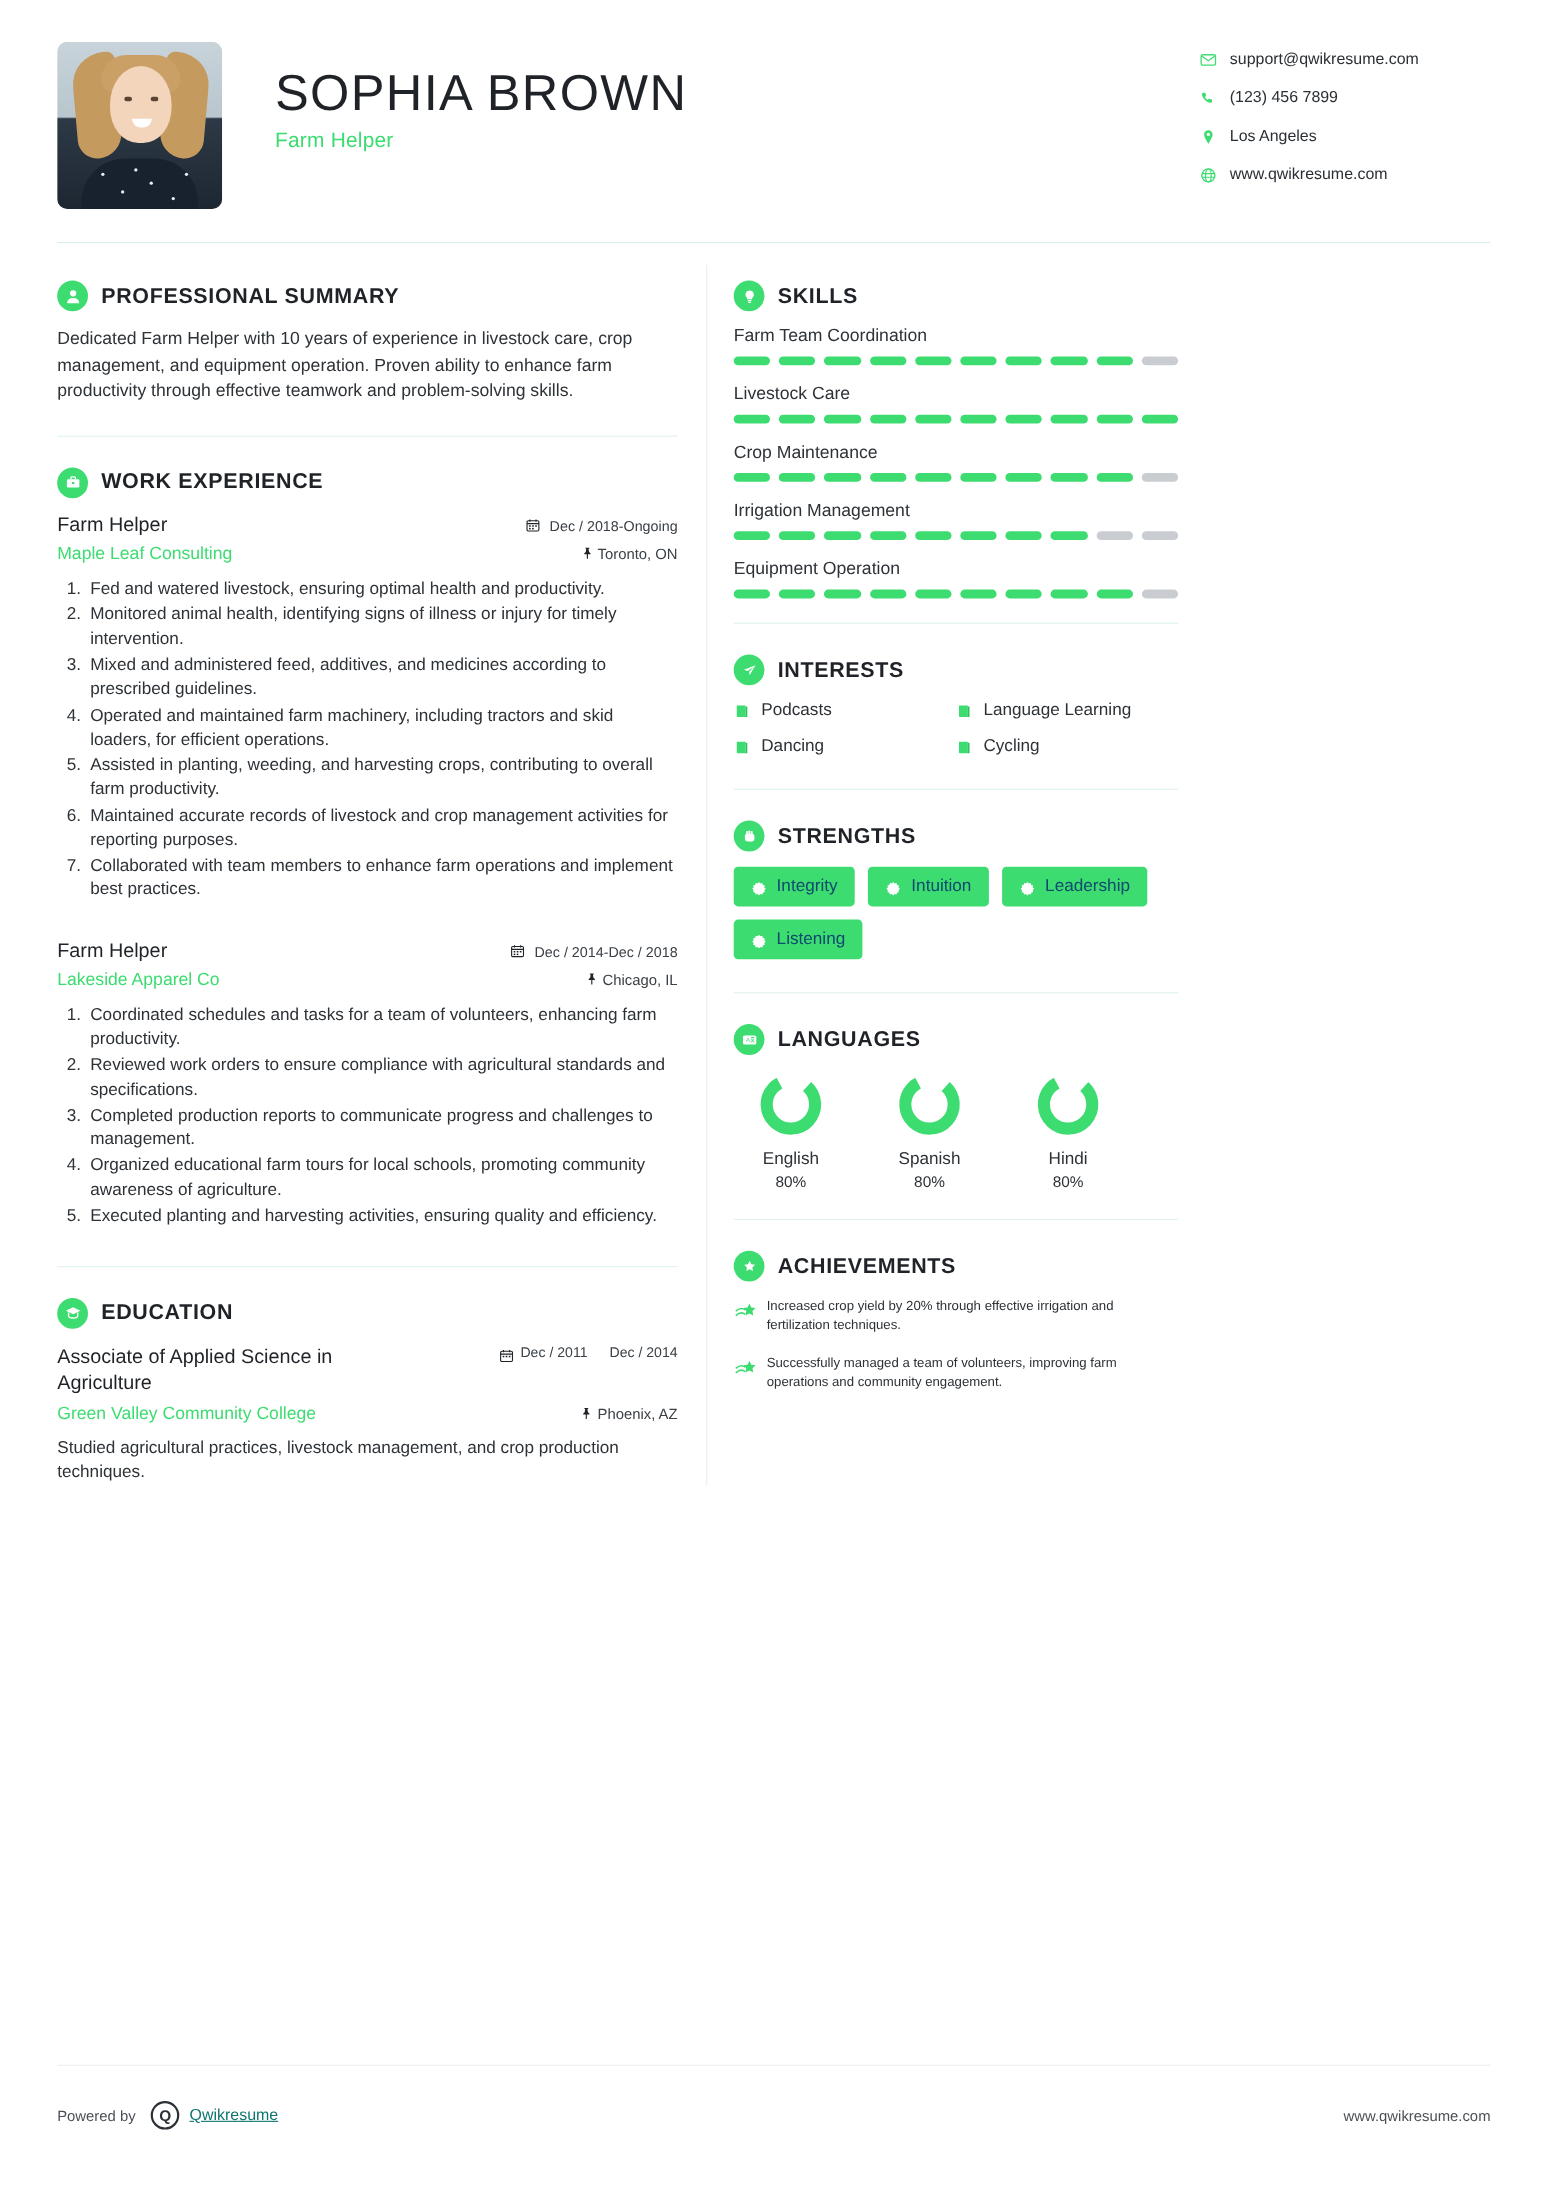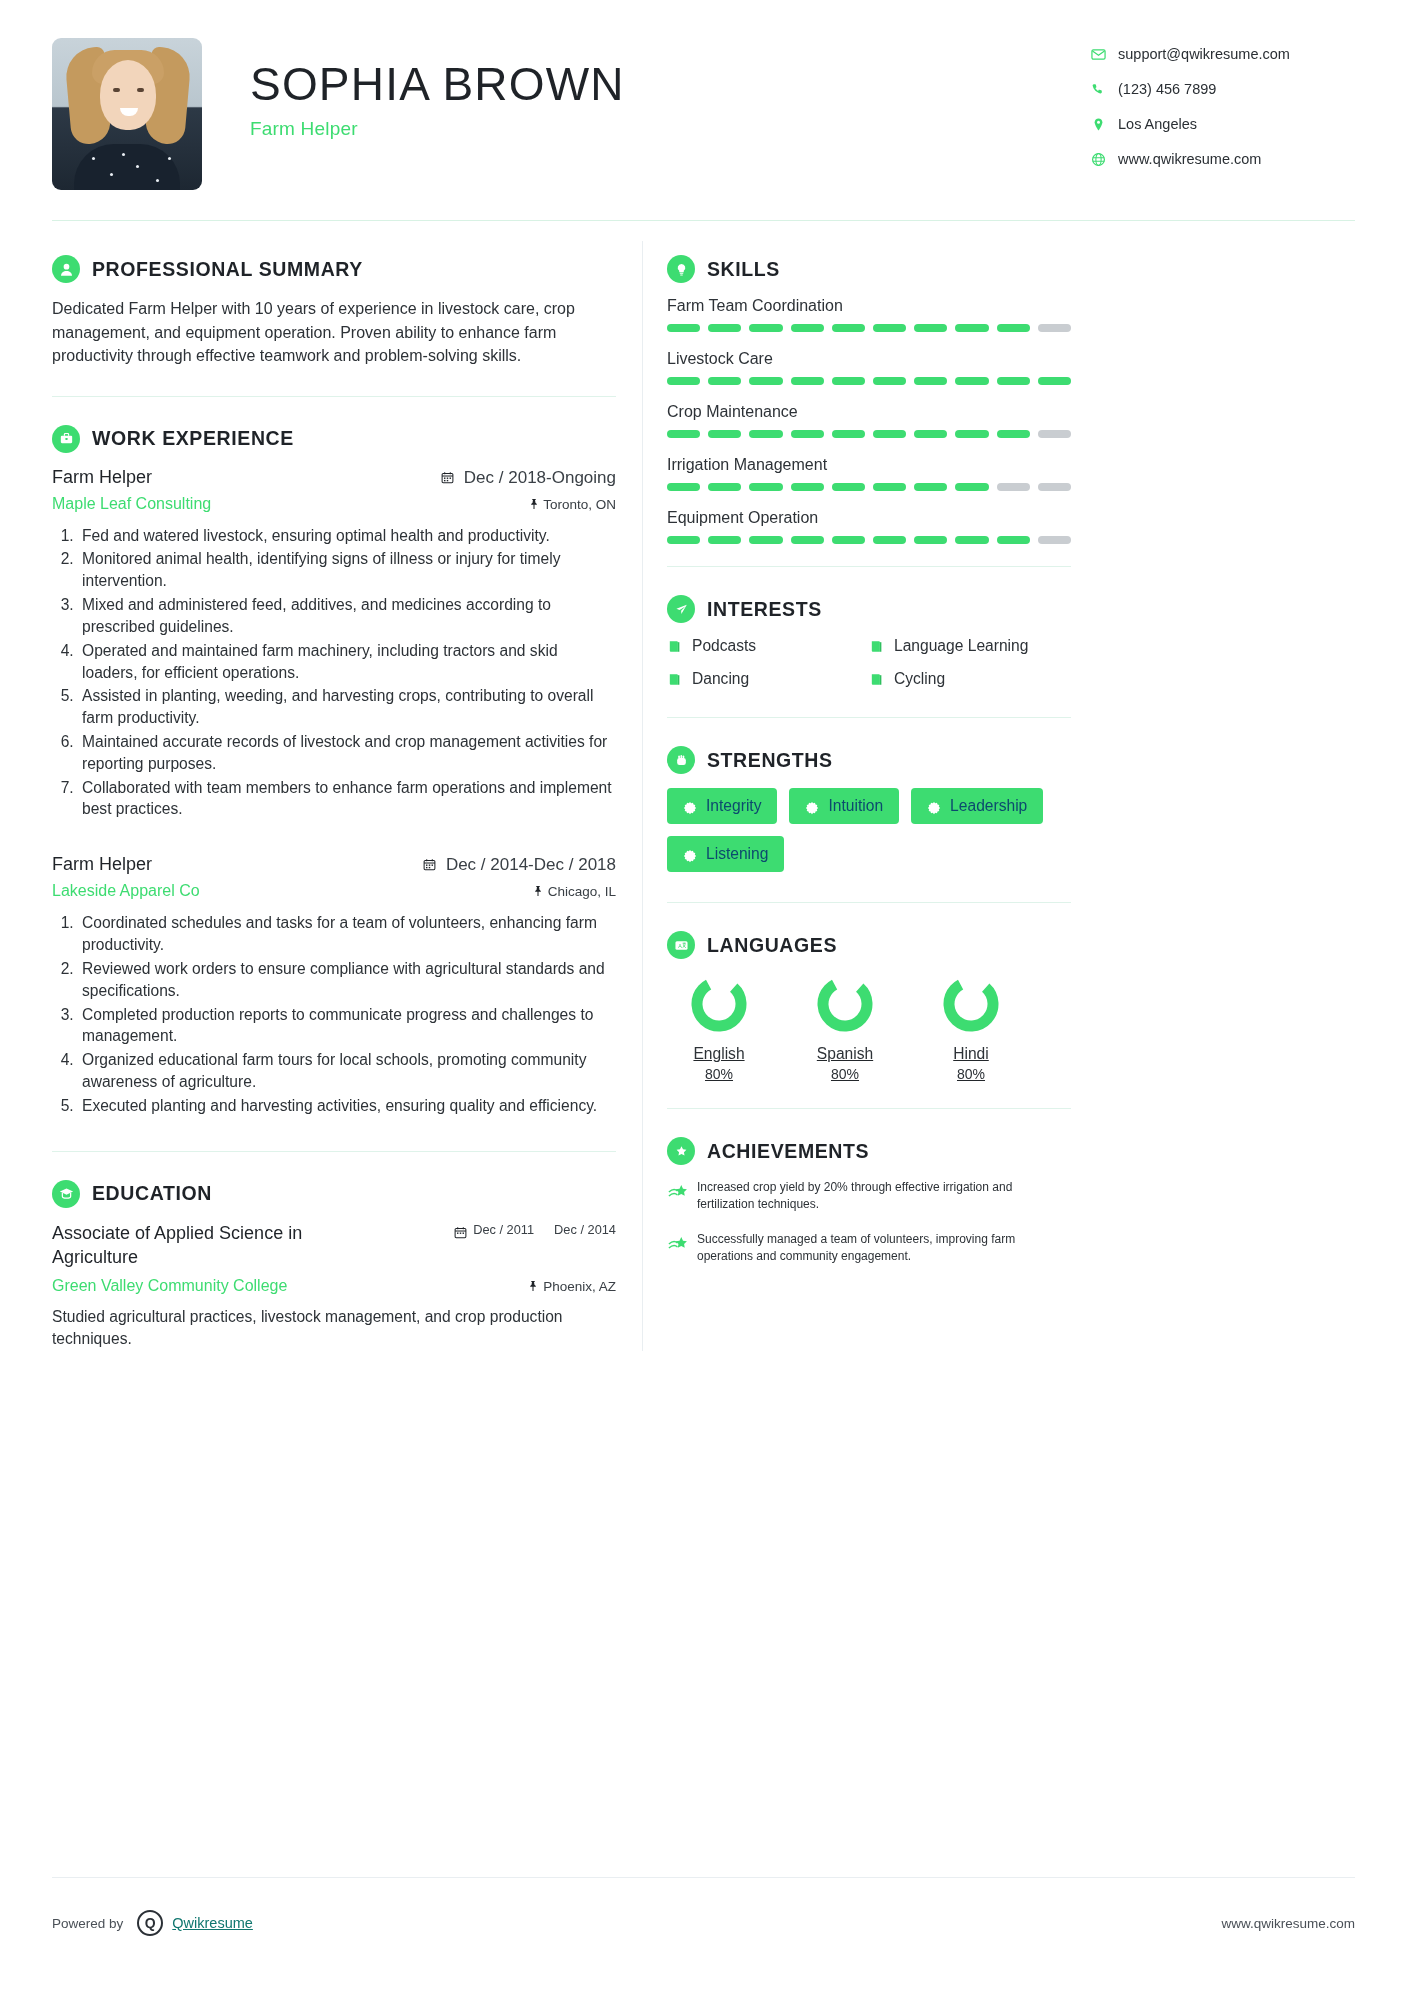--- a/index.html
+++ b/index.html
@@ -65,21 +65,21 @@
   .sec { padding-top: 28px; }
   .sec-sep { height: 1px; background: #dff3ea; margin-top: 28px; }
 
   .summary { font-size: 16px; line-height: 1.47; color: #2d3237; }
 
   
   .job { margin-top: 4px; }
   .job + .job { margin-top: 34px; }
   .job-top { display: flex; align-items: baseline; }
   .job-title { font-size: 18px; font-weight: 400; color: #1f2328; }
-  .job-meta { margin-left: auto; font-size: 17px; color: #3a4046; white-space: nowrap; padding-left: 45px; }
+  .job-meta { margin-left: auto; font-size: 13px; color: #3a4046; white-space: nowrap; padding-left: 45px; }
   .job-meta .mi { color: #1f2328; margin-right: 5px; }
   .job-sub { display: flex; align-items: baseline; margin-top: 7px; }
   .job-org { font-size: 16px; color: #3ddc71; }
   .job-loc { margin-left: auto; font-size: 13.5px; color: #3a4046; white-space: nowrap; }
   ol.bullets { margin: 12px 0 0 26px; padding: 0; }
   ol.bullets li { font-size: 15.6px; line-height: 1.4; color: #2d3237; margin-bottom: 2px; padding-left: 4px; }
 
   
   .edu-top { display: flex; align-items: flex-start; }
   .edu-deg { font-size: 18px; line-height: 1.32; color: #1f2328; max-width: 330px; }
@@ -105,21 +105,21 @@
   
   .strengths { display: flex; flex-wrap: wrap; gap: 12px; }
   .strength {
     background: #3ddc71; color: #0c4a6e; border-radius: 4px;
     padding: 9px 16px; font-size: 15.6px; display: flex; align-items: flex-end;
   }
   .strength .si { margin-right: 9px; display: flex; }
 
   
   .langs { display: flex; gap: 30px; padding-left: 4px; }
-  .lang { width: 96px; text-align: center; text-decoration: underline; }
+  .lang { width: 96px; text-align: center; }
   .donut { width: 62px; height: 62px; margin: 0 auto 10px; }
   .lang-name { font-size: 15.6px; color: #2d3237; }
   .lang-pct { font-size: 14px; color: #2d3237; margin-top: 3px; }
 
   
   .ach { display: flex; margin-bottom: 18px; }
   .ach .ai { flex: 0 0 30px; display: flex; padding-top: 3px; }
   .ach-text { font-size: 12px; line-height: 1.42; color: #2d3237; }
 
   

